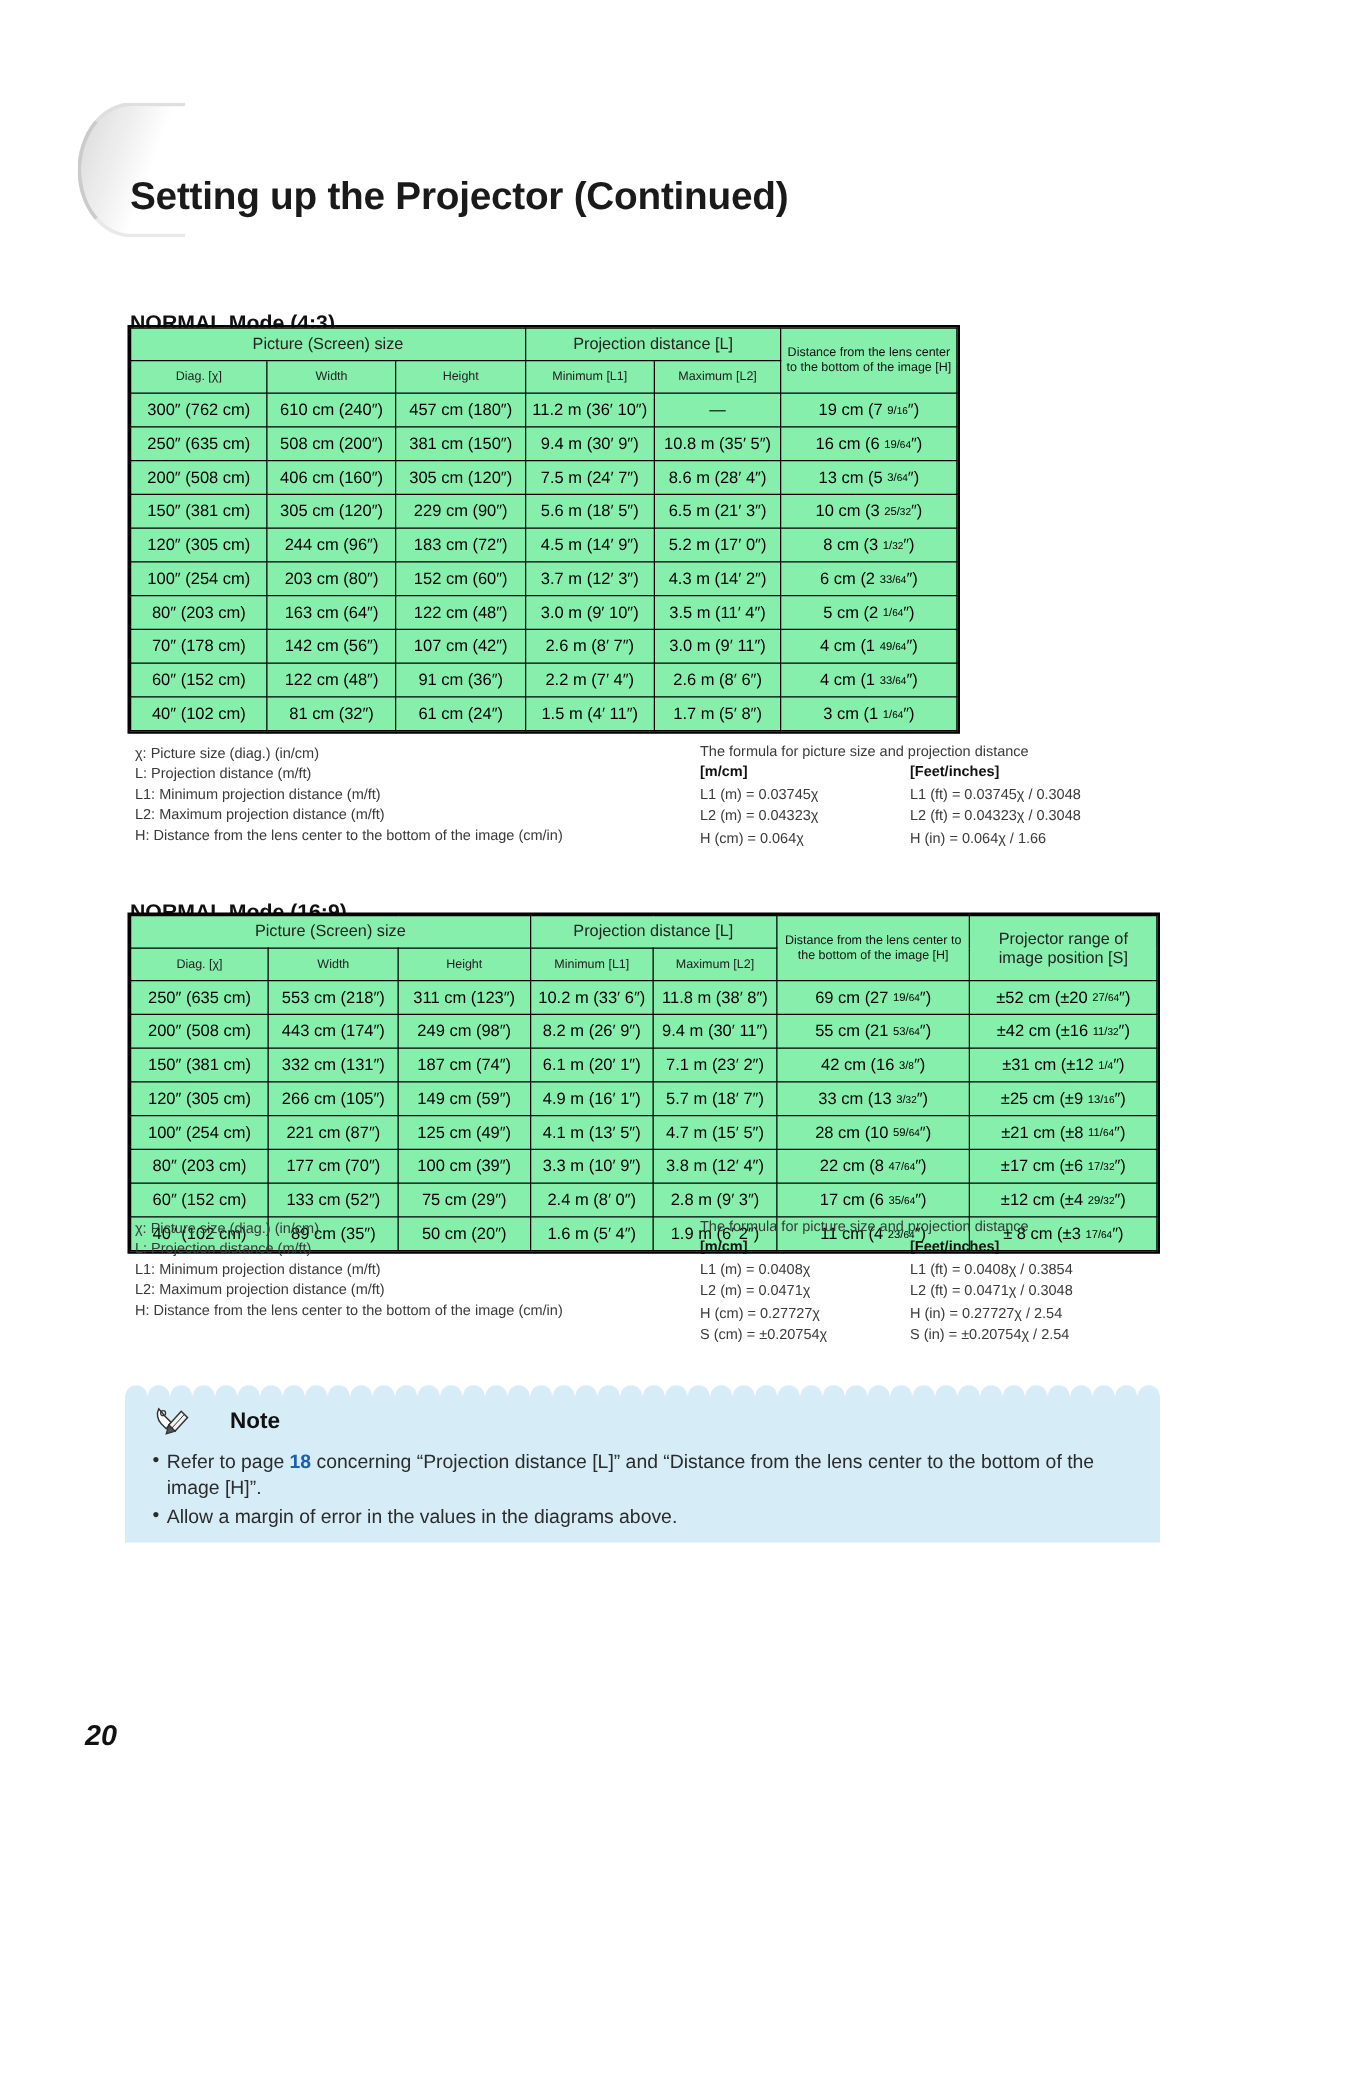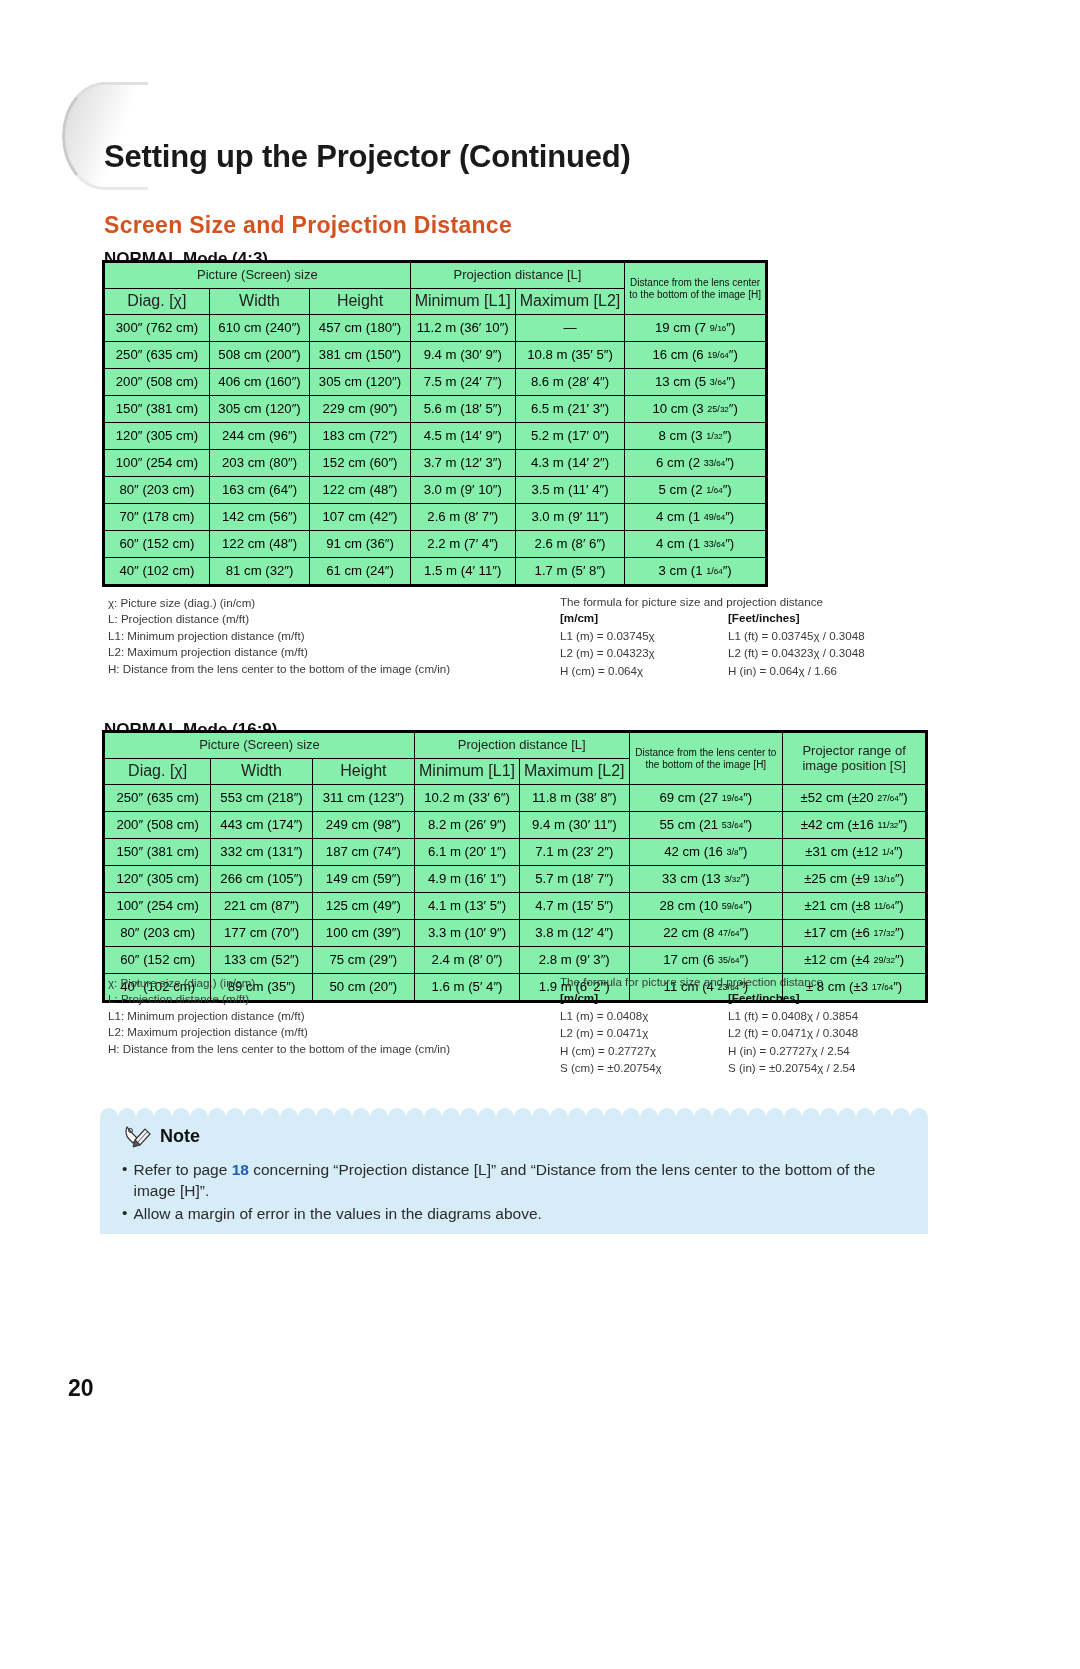--- a/index.html
+++ b/index.html
@@ -86,21 +86,21 @@
     font-size: 13px;
     color: #222;
     height: 26px;
   }
   table.dist thead th.small {
     font-size: 10px;
     line-height: 1.12;
     color: #111;
   }
   table.dist thead th.sub {
-    font-size: 16px;
+    font-size: 10px;
   }
   table.dist tbody td {
     height: 27px;
     font-size: 13.2px;
   }
   table.dist tbody td.num { text-align: center; }
   .frac { font-size: 9px; vertical-align: 1px; }
   .frac .den { font-size: 8px; }
 
   
@@ -143,52 +143,52 @@
     -webkit-mask-repeat: repeat-x;
     mask-repeat: repeat-x;
   }
   .note-head {
     position: absolute;
     left: 24px; top: 20px;
     display: flex; align-items: center; gap: 6px;
   }
   .note-pencil { width: 30px; height: 26px; }
   .note-label {
-    font-size: 18px; font-weight: bold; color: #111;
+    font-size: 18px; font-weight: bold; color: #111; margin-left: 24px;
   }
   .note-list {
     position: absolute;
     left: 22px; top: 56px;
     width: 790px;
     font-size: 15.5px;
     color: #2b2b2b;
     line-height: 1.38;
   }
   .note-item { display: flex; gap: 6px; margin-bottom: 1px; }
   .note-bullet { line-height: 1.3; }
   .note-list .pageref { color: #1b5fb0; font-weight: bold; }
 
   
   .page-number {
     position: absolute;
     left: 68px; top: 1375px;
     font-size: 23px;
     font-weight: bold;
     color: #111;
+    font-style: italic;
   }
 </style>
 </head>
 <body>
 
 <div class="page">
 
   <div class="corner-swoosh"></div>
 
   <h1 class="page-title">Setting up the Projector (Continued)</h1>
-  <h2 class="section-title">Screen Size and Projection Distance</h2>
 
   <h3 class="mode-title normal">NORMAL Mode (4:3)</h3>
 
   <table class="dist normal">
     <thead>
       <tr>
         <th colspan="3">Picture (Screen) size</th>
         <th colspan="2">Projection distance [L]</th>
         <th rowspan="2" class="small">
           <span>Distance from the lens center</span><br>

